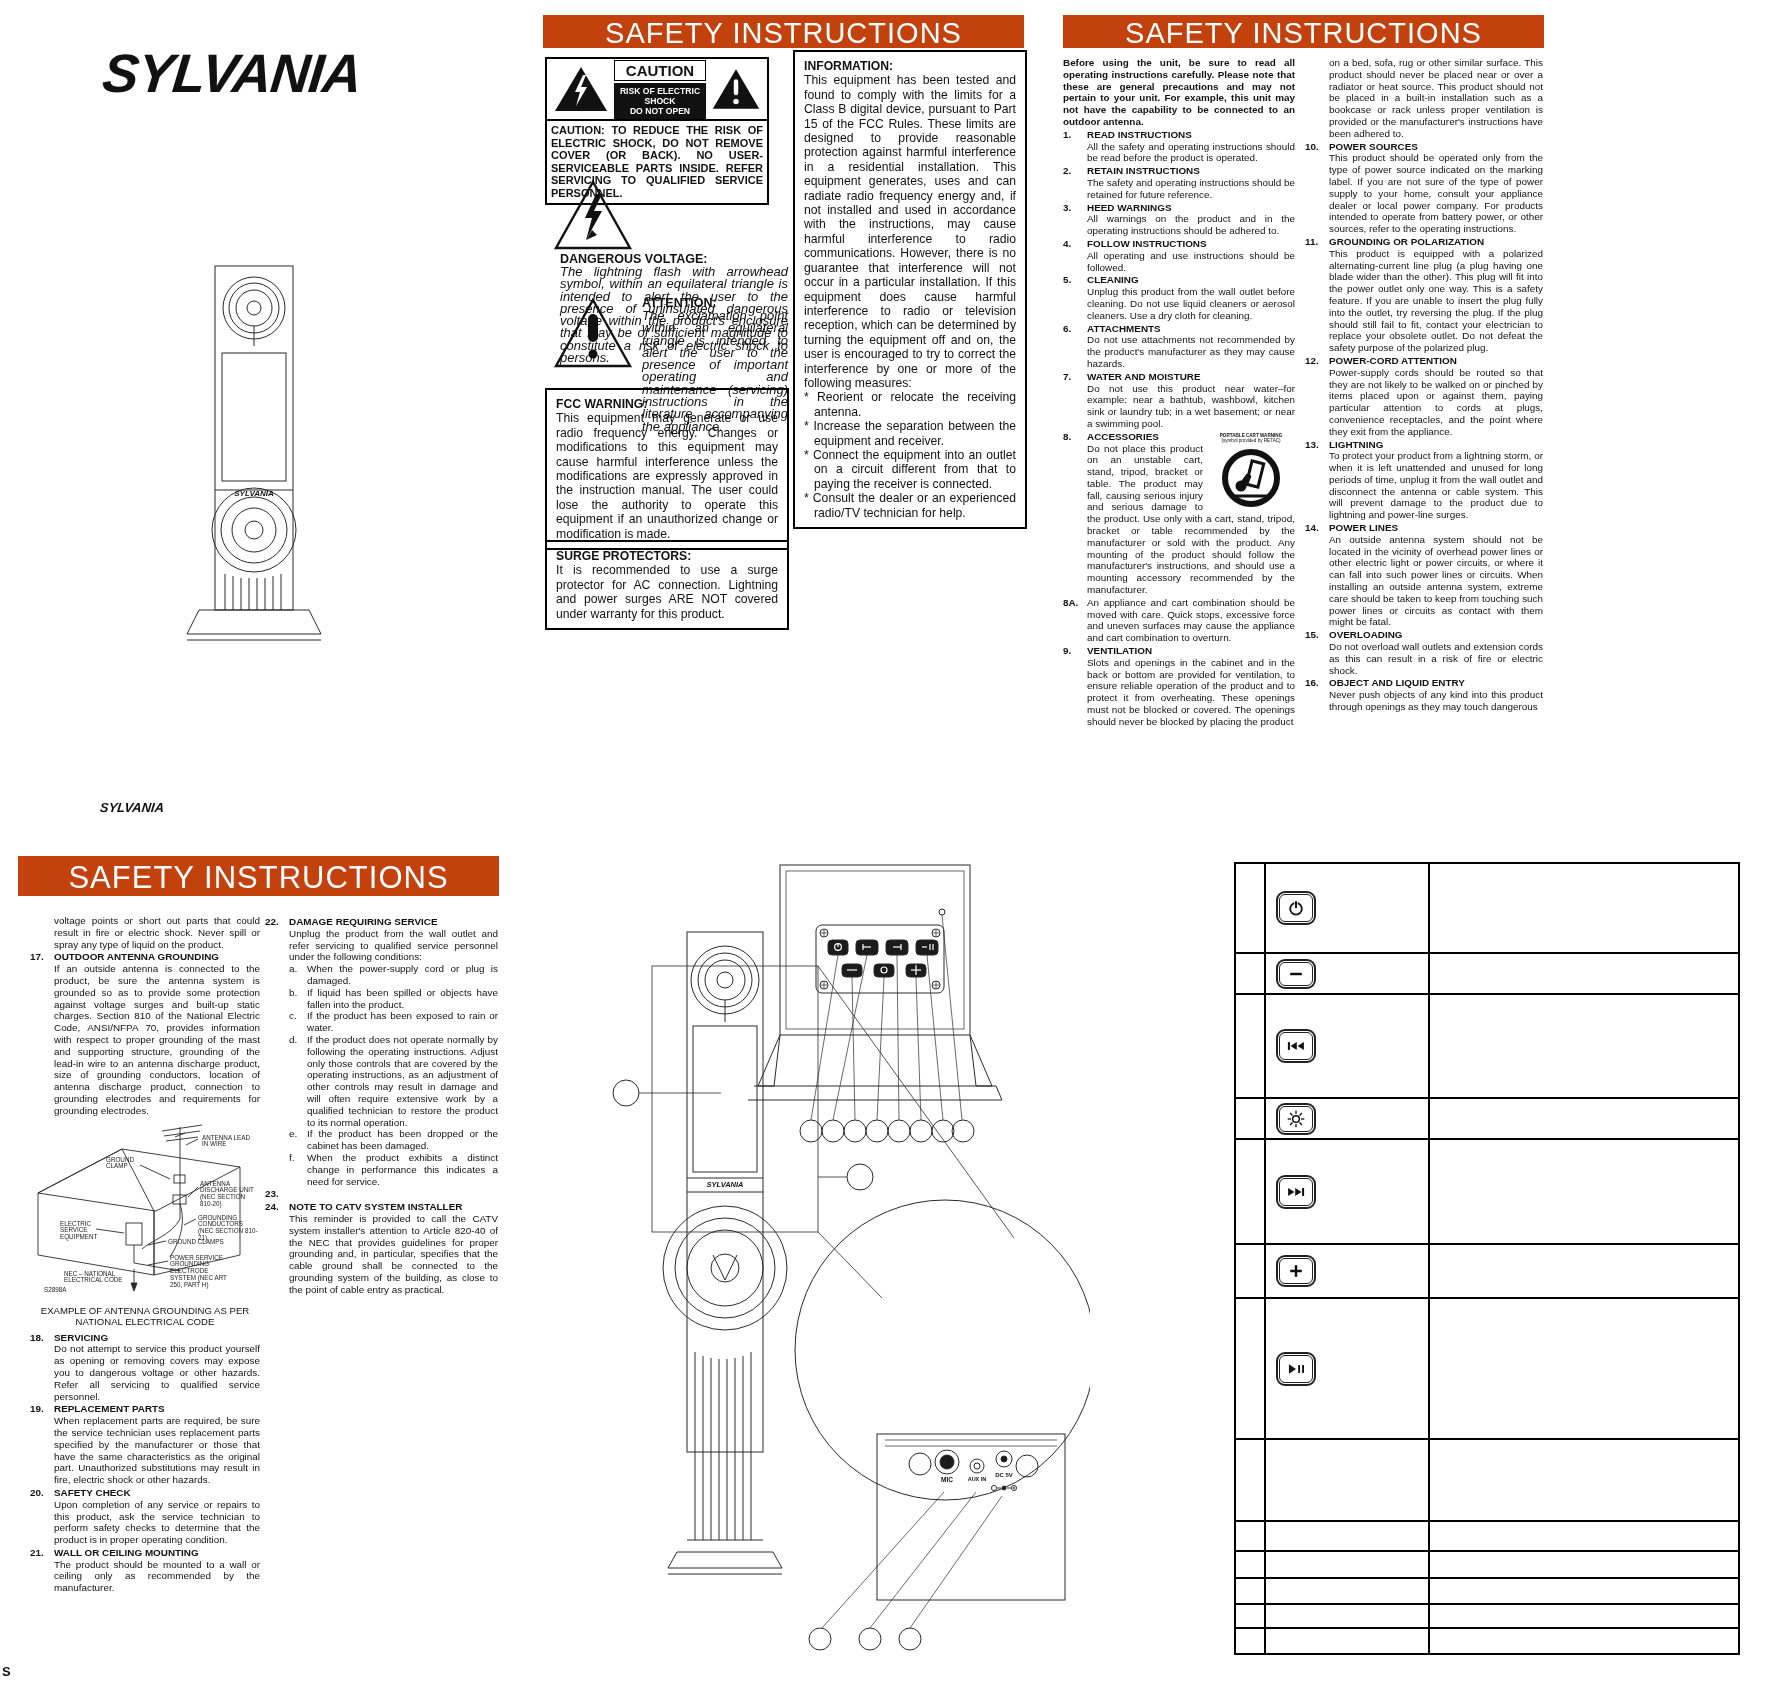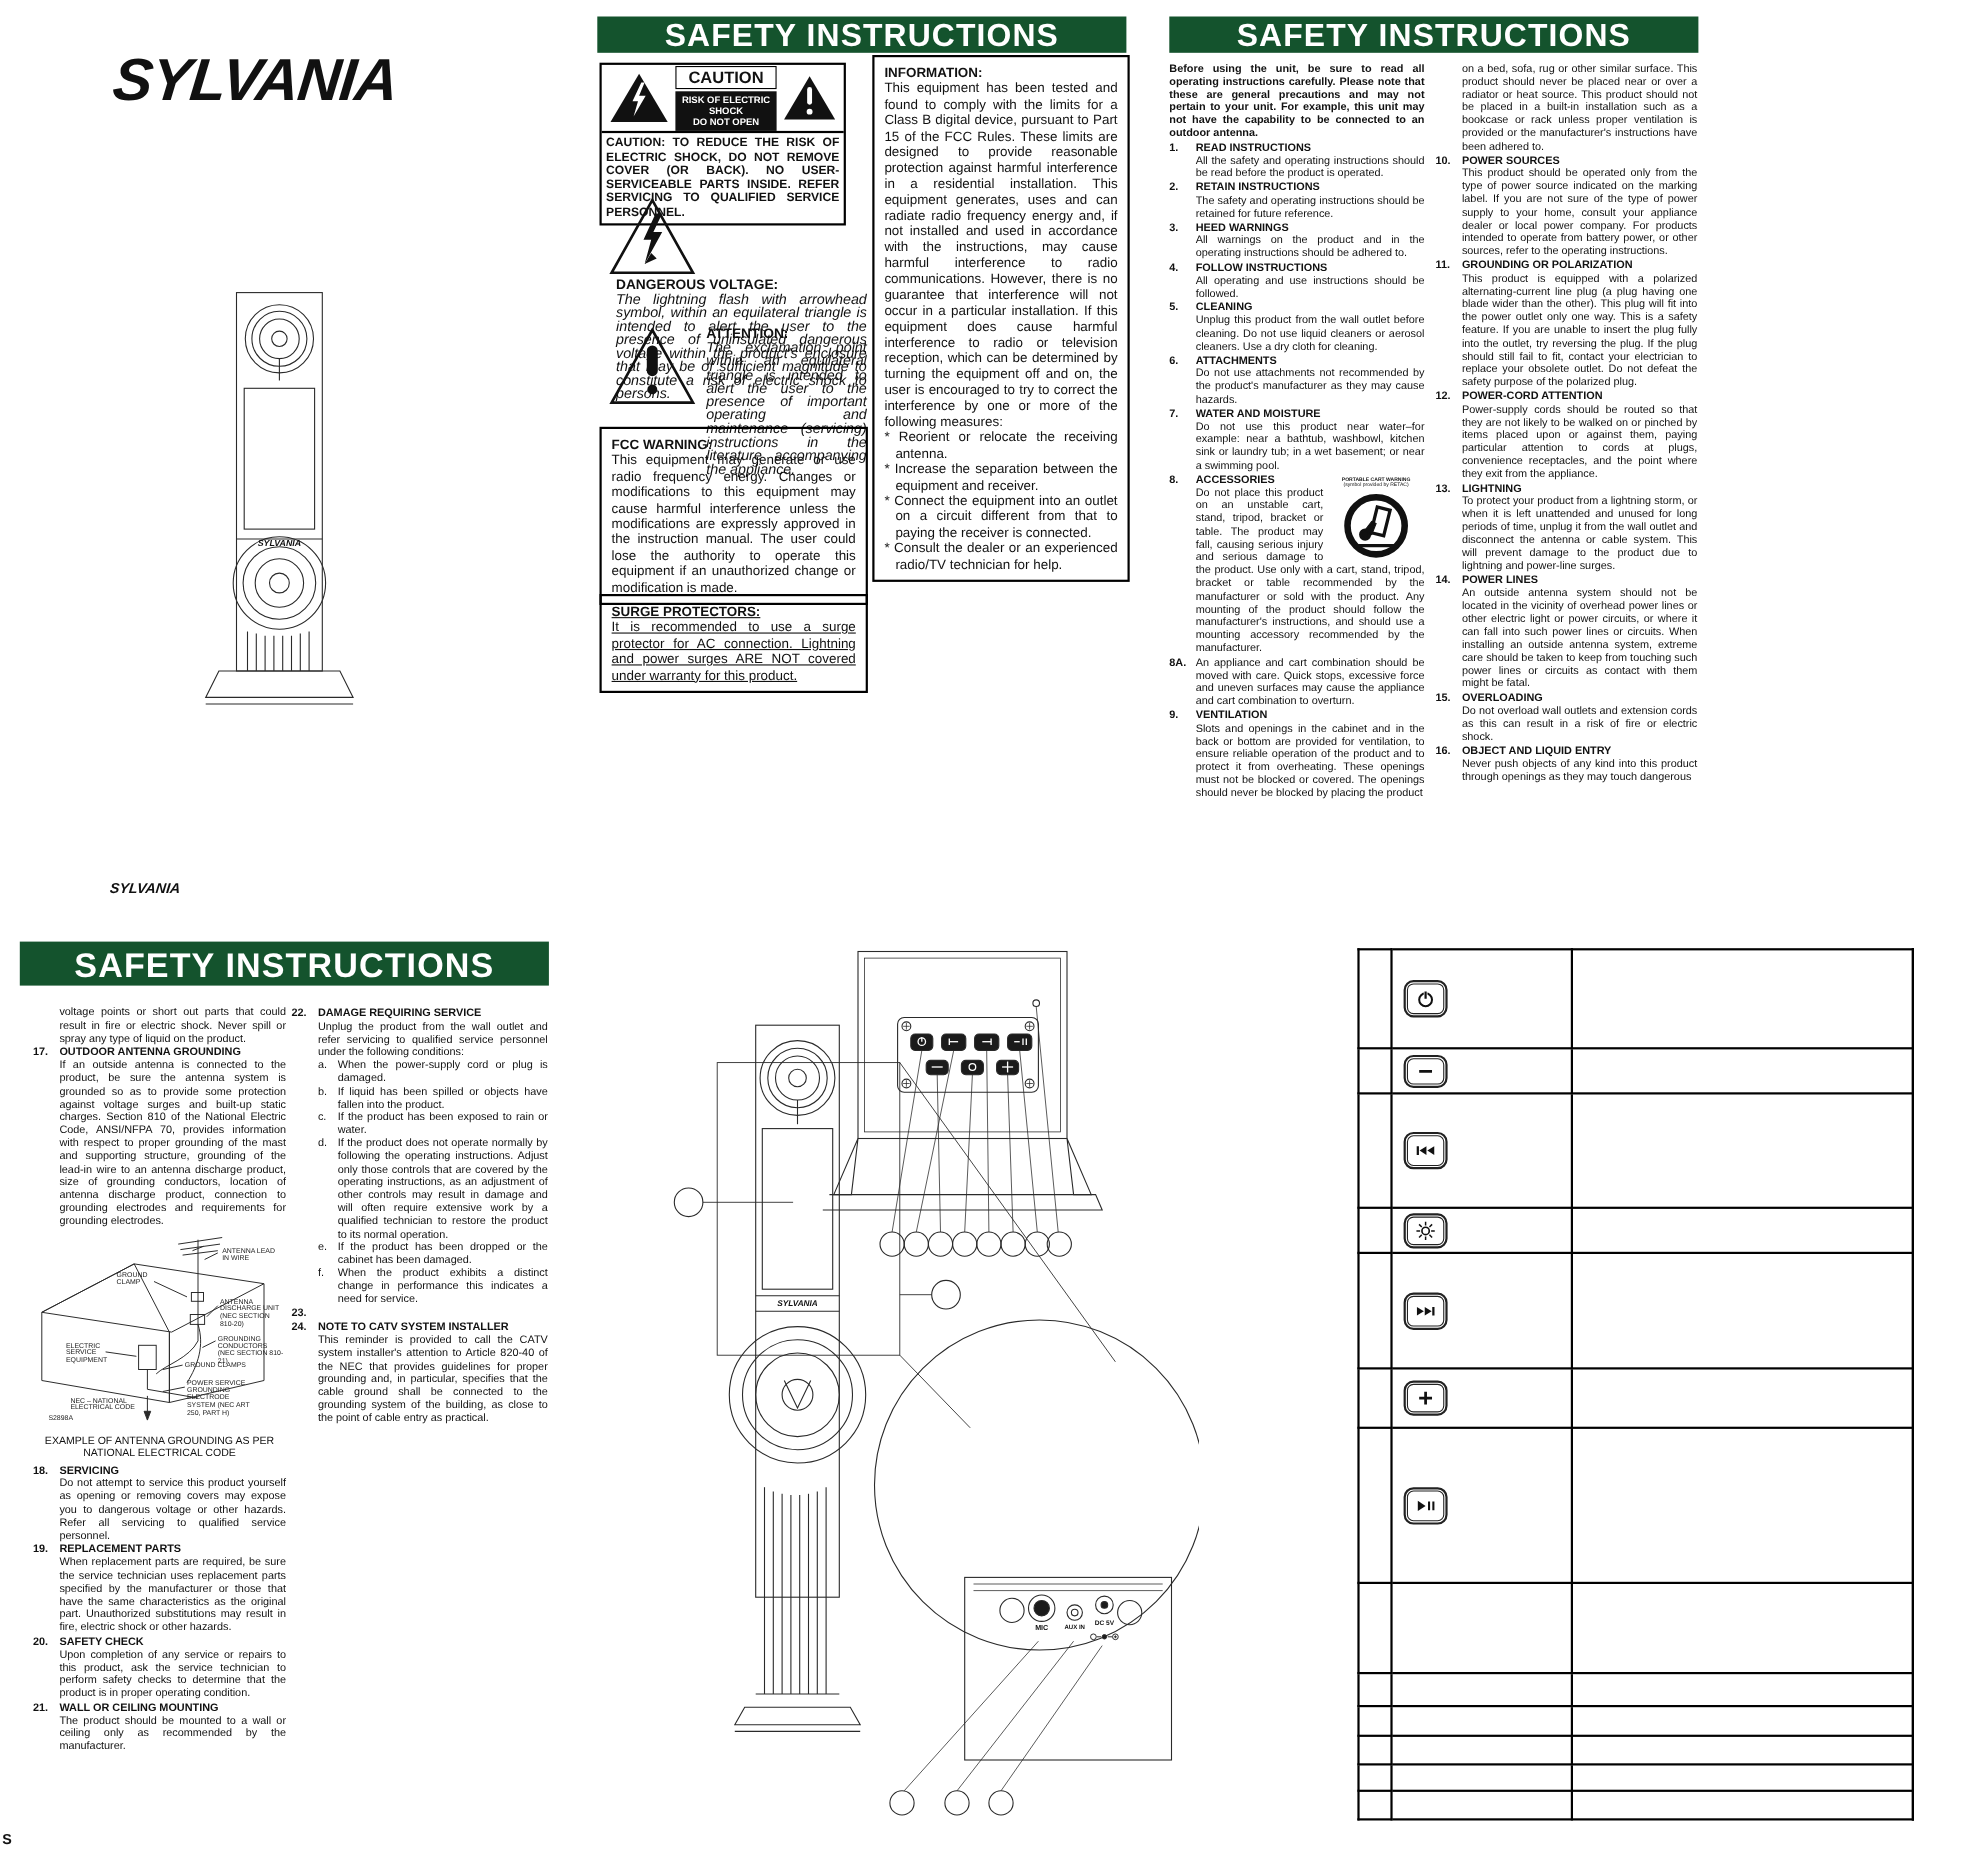--- a/index.html
+++ b/index.html
@@ -1,19 +1,19 @@
 <!DOCTYPE html>
 <html><head>
 <meta charset="utf-8">
 <style>
   html,body{margin:0;padding:0;background:#fff;}
   #page{position:relative;width:1787px;height:1685px;background:#ffffff;color:#111;
         font-family:"Liberation Sans",sans-serif;overflow:hidden;}
   .abs{position:absolute;}
-  .bar{background:#14532d;color:#fff;font-weight:bold;font-size:29px;text-align:center;
+  .bar{background:#c2410c;color:#fff;font-weight:normal;font-size:29px;text-align:center;
        letter-spacing:1px;}
   .bar span{position:relative;top:2px;}
   .logo-big{font-style:italic;font-weight:bold;font-size:54px;letter-spacing:-1px;
             transform:skewX(-6deg);color:#111;}
   .logo-small{font-style:italic;font-weight:bold;font-size:13px;transform:skewX(-6deg);}
   .box{border:2px solid #000;padding:7px 9px;text-align:justify;}
   .bt{font-weight:bold;}
   .fcc-font{font-size:12.2px;line-height:14.4px;}
   .cap-font{font-size:11px;line-height:12.6px;text-align:justify;font-weight:bold;}
   .blk-title{font-weight:bold;font-size:12.5px;}
@@ -125,21 +125,21 @@
       <div class="blk-title">ATTENTION:</div>
       <div class="blk-text">The exclamation point within an equilateral triangle is intended to alert the user to the presence of important operating and maintenance (servicing) instructions in the literature accompanying the appliance.</div>
     </div>
   </div>
 
   <div class="abs box fcc-font" style="left:545px;top:388px;width:222px;">
     <div class="bt">FCC WARNING:</div>
     <div>This equipment may generate or use radio frequency energy. Changes or modifications to this equipment may cause harmful interference unless the modifications are expressly approved in the instruction manual. The user could lose the authority to operate this equipment if an unauthorized change or modification is made.</div>
   </div>
 
-  <div class="abs box fcc-font" style="left:545px;top:540px;width:222px;text-decoration:underline;">
+  <div class="abs box fcc-font" style="left:545px;top:540px;width:222px;">
     <div class="bt">SURGE PROTECTORS:</div>
     <div>It is recommended to use a surge protector for AC connection. Lightning and power surges ARE NOT covered under warranty for this product.</div>
   </div>
 
   <div class="abs box fcc-font" style="left:793px;top:50px;width:212px;">
     <div class="bt">INFORMATION:</div>
     <div>This equipment has been tested and found to comply with the limits for a Class B digital device, pursuant to Part 15 of the FCC Rules. These limits are designed to provide reasonable protection against harmful interference in a residential installation. This equipment generates, uses and can radiate radio frequency energy and, if not installed and used in accordance with the instructions, may cause harmful interference to radio communications. However, there is no guarantee that interference will not occur in a particular installation. If this equipment does cause harmful interference to radio or television reception, which can be determined by turning the equipment off and on, the user is encouraged to try to correct the interference by one or more of the following measures:</div>
     <span class="measure">* Reorient or relocate the receiving antenna.</span>
     <span class="measure">* Increase the separation between the equipment and receiver.</span>
     <span class="measure">* Connect the equipment into an outlet on a circuit different from that to paying the receiver is connected.</span>

